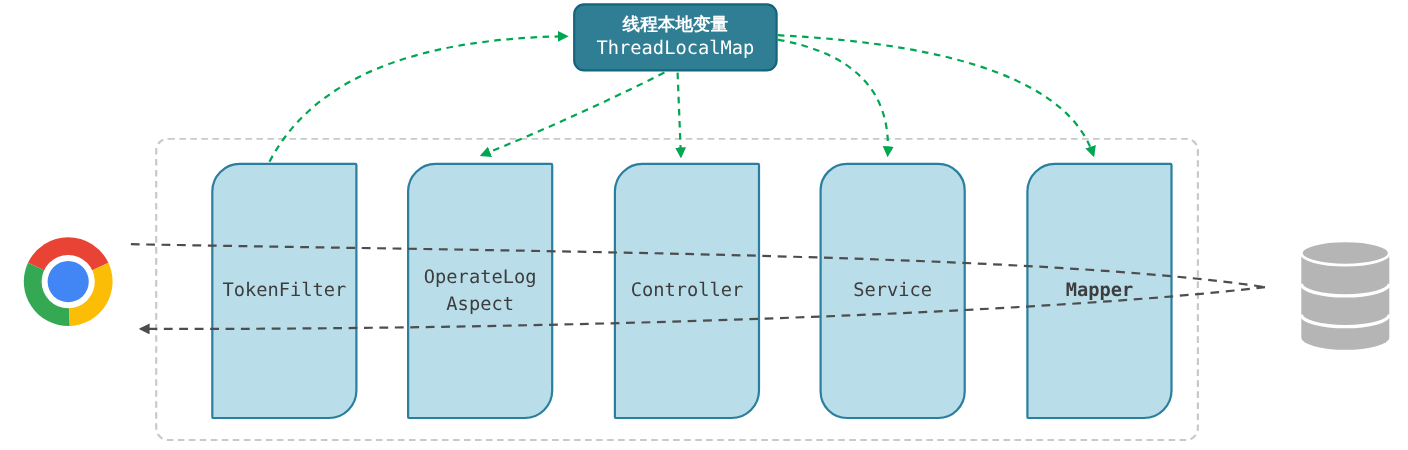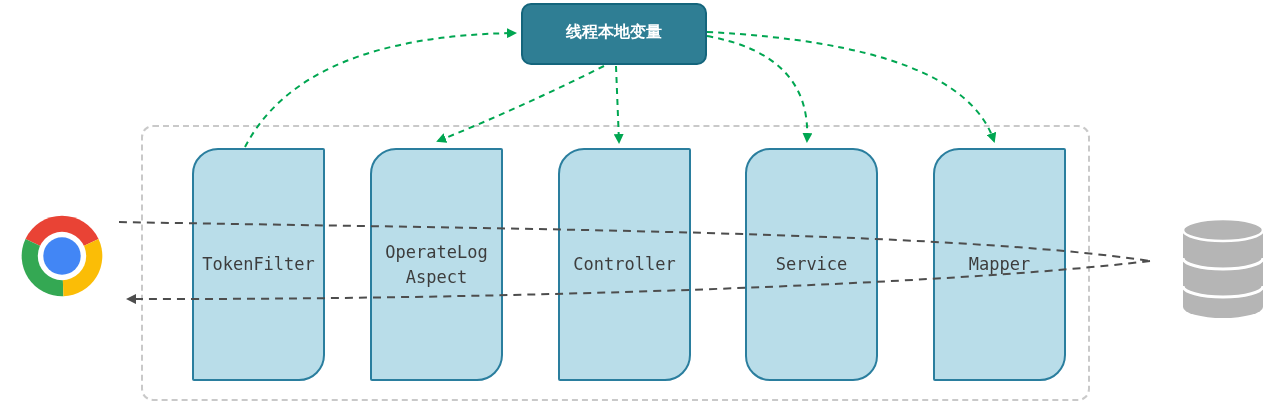--- a/index.html
+++ b/index.html
@@ -33,21 +33,21 @@
     position:absolute;
     left:521px;top:3px;width:182px;height:58px;
     background:var(--tlm-fill);
     border:2px solid var(--tlm-border);
     border-radius:10px;
     display:flex;flex-direction:column;align-items:center;justify-content:center;
     color:#ffffff;
     z-index:3;
   }
   .tlm-cn{
-    font-family:Liberation Mono, monospace;
+    font-family:Liberation Serif, serif;
     font-weight:bold;font-size:16px;line-height:1.35;
   }
   .tlm-en{
     font-family:"DejaVu Sans Mono", monospace;
     font-size:17px;line-height:1.35;
   }
   .node{
     position:absolute;
     top:148px;width:121px;height:229px;
     background:var(--node-fill);
@@ -57,21 +57,21 @@
     text-align:center;
     font-size:17px;line-height:1.45;
     color:var(--label-color);
     z-index:2;
     padding:0 4px;box-sizing:content-box;
   }
   .node-0{left:192px;}
   .node-1{left:370px;}
   .node-2{left:558px;}
   .node-3{left:745px;border-radius:25px;}
-  .node-4{left:933px;}
+  .node-4{left:933px;font-weight:bold;}
   .icon-abs{position:absolute;z-index:2;}
   .overlay{
     position:absolute;left:0;top:0;width:1280px;height:409px;
     z-index:5;pointer-events:none;
   }
   .edge-green{stroke:var(--green-arrow);stroke-width:2;fill:none;stroke-dasharray:6 5;}
   .edge-gray{stroke:var(--gray-arrow);stroke-width:2;fill:none;stroke-dasharray:8 6;}
   #arrowGreen path{fill:var(--green-arrow);}
   #arrowGray path{fill:var(--gray-arrow);}
   .db-body{fill:var(--db-gray);}
@@ -80,20 +80,21 @@
 </style>
 </head>
 <body>
 
 <div class="canvas">
 
   <div class="frame"></div>
 
   <div class="tlm">
     <div class="tlm-cn">线程本地变量</div>
+    <div class="tlm-en">ThreadLocalMap</div>
   </div>
 
   <div class="node node-0">
     <span>TokenFilter</span>
   </div>
   <div class="node node-1">
     <span>OperateLog Aspect</span>
   </div>
   <div class="node node-2">
     <span>Controller</span>

